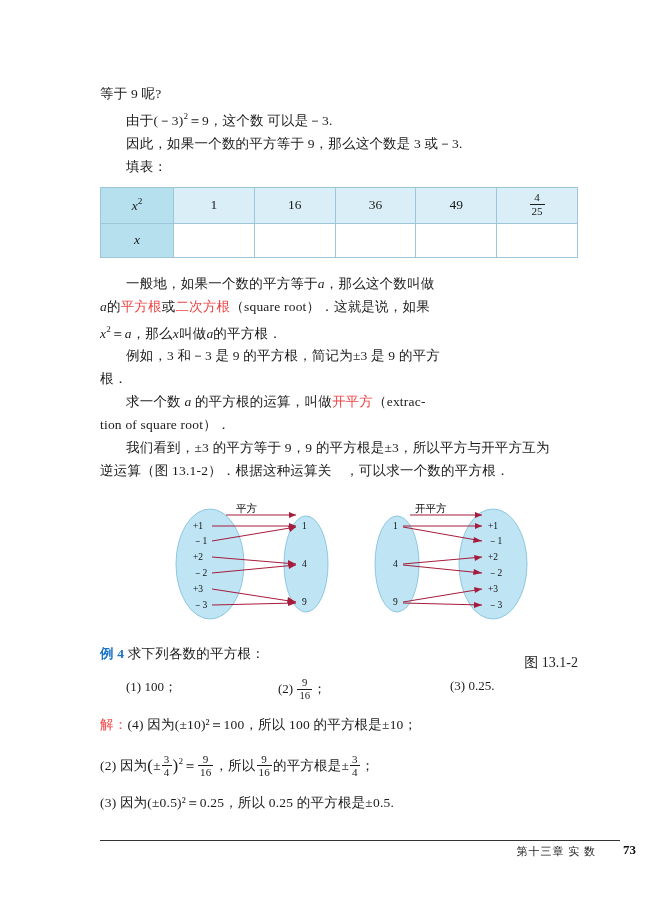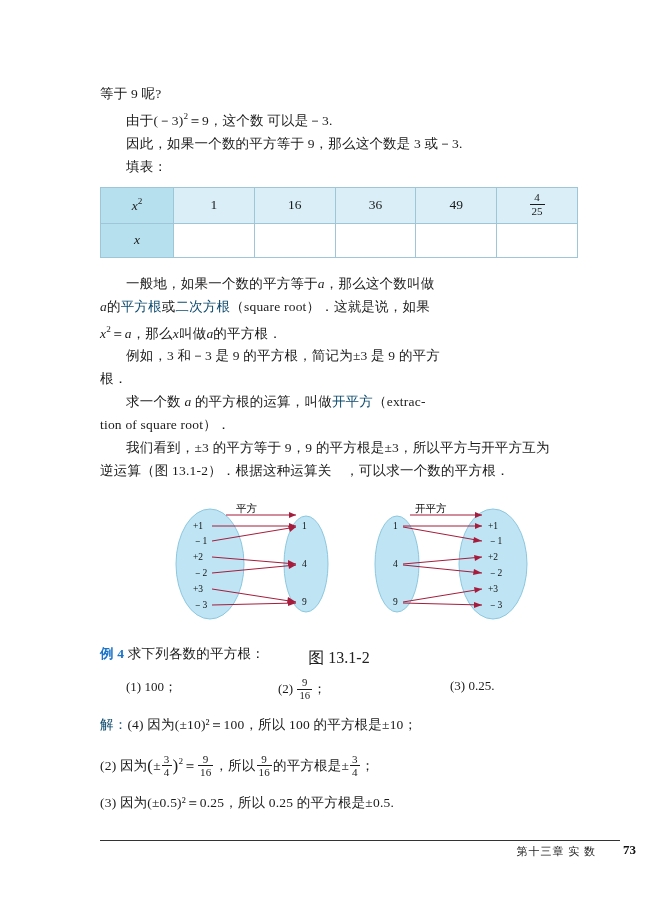--- a/index.html
+++ b/index.html
@@ -68,21 +68,21 @@
   }
   table.fill-table tr.head td.first,
   table.fill-table tr.body td.first {
     background: #b7e0ef;
     width: 70px;
   }
   table.fill-table tr.body td {
     background: #ffffff;
     height: 31px;
   }
-  .kw { color: #0c4a6e; }
+  .kw { color: #ef4444; }
 
   
   .note {
     position: absolute;
     right: 0px;
     top: 0px;
     width: 115px;
     height: 82px;
     background: #f7f2d8;
     border: 1px solid #d8ceaa;
@@ -116,24 +116,24 @@
   .para-block { position: relative; }
 
   
   .diagram-wrap {
     position: relative;
     width: 478px;
     height: 148px;
     margin-top: 6px;
   }
   .fig-caption {
-    text-align: center;
-    font-size: 16px;
+    text-align: right;
+    font-size: 14px;
     color: #222;
-    margin-top: 8px;
+    margin-top: 14px;
   }
 
   .example-head { color: #1a73c8; font-weight: bold; }
 
   .items-row {
     position: relative;
     height: 23px;
   }
   .items-row .it {
     position: absolute;

